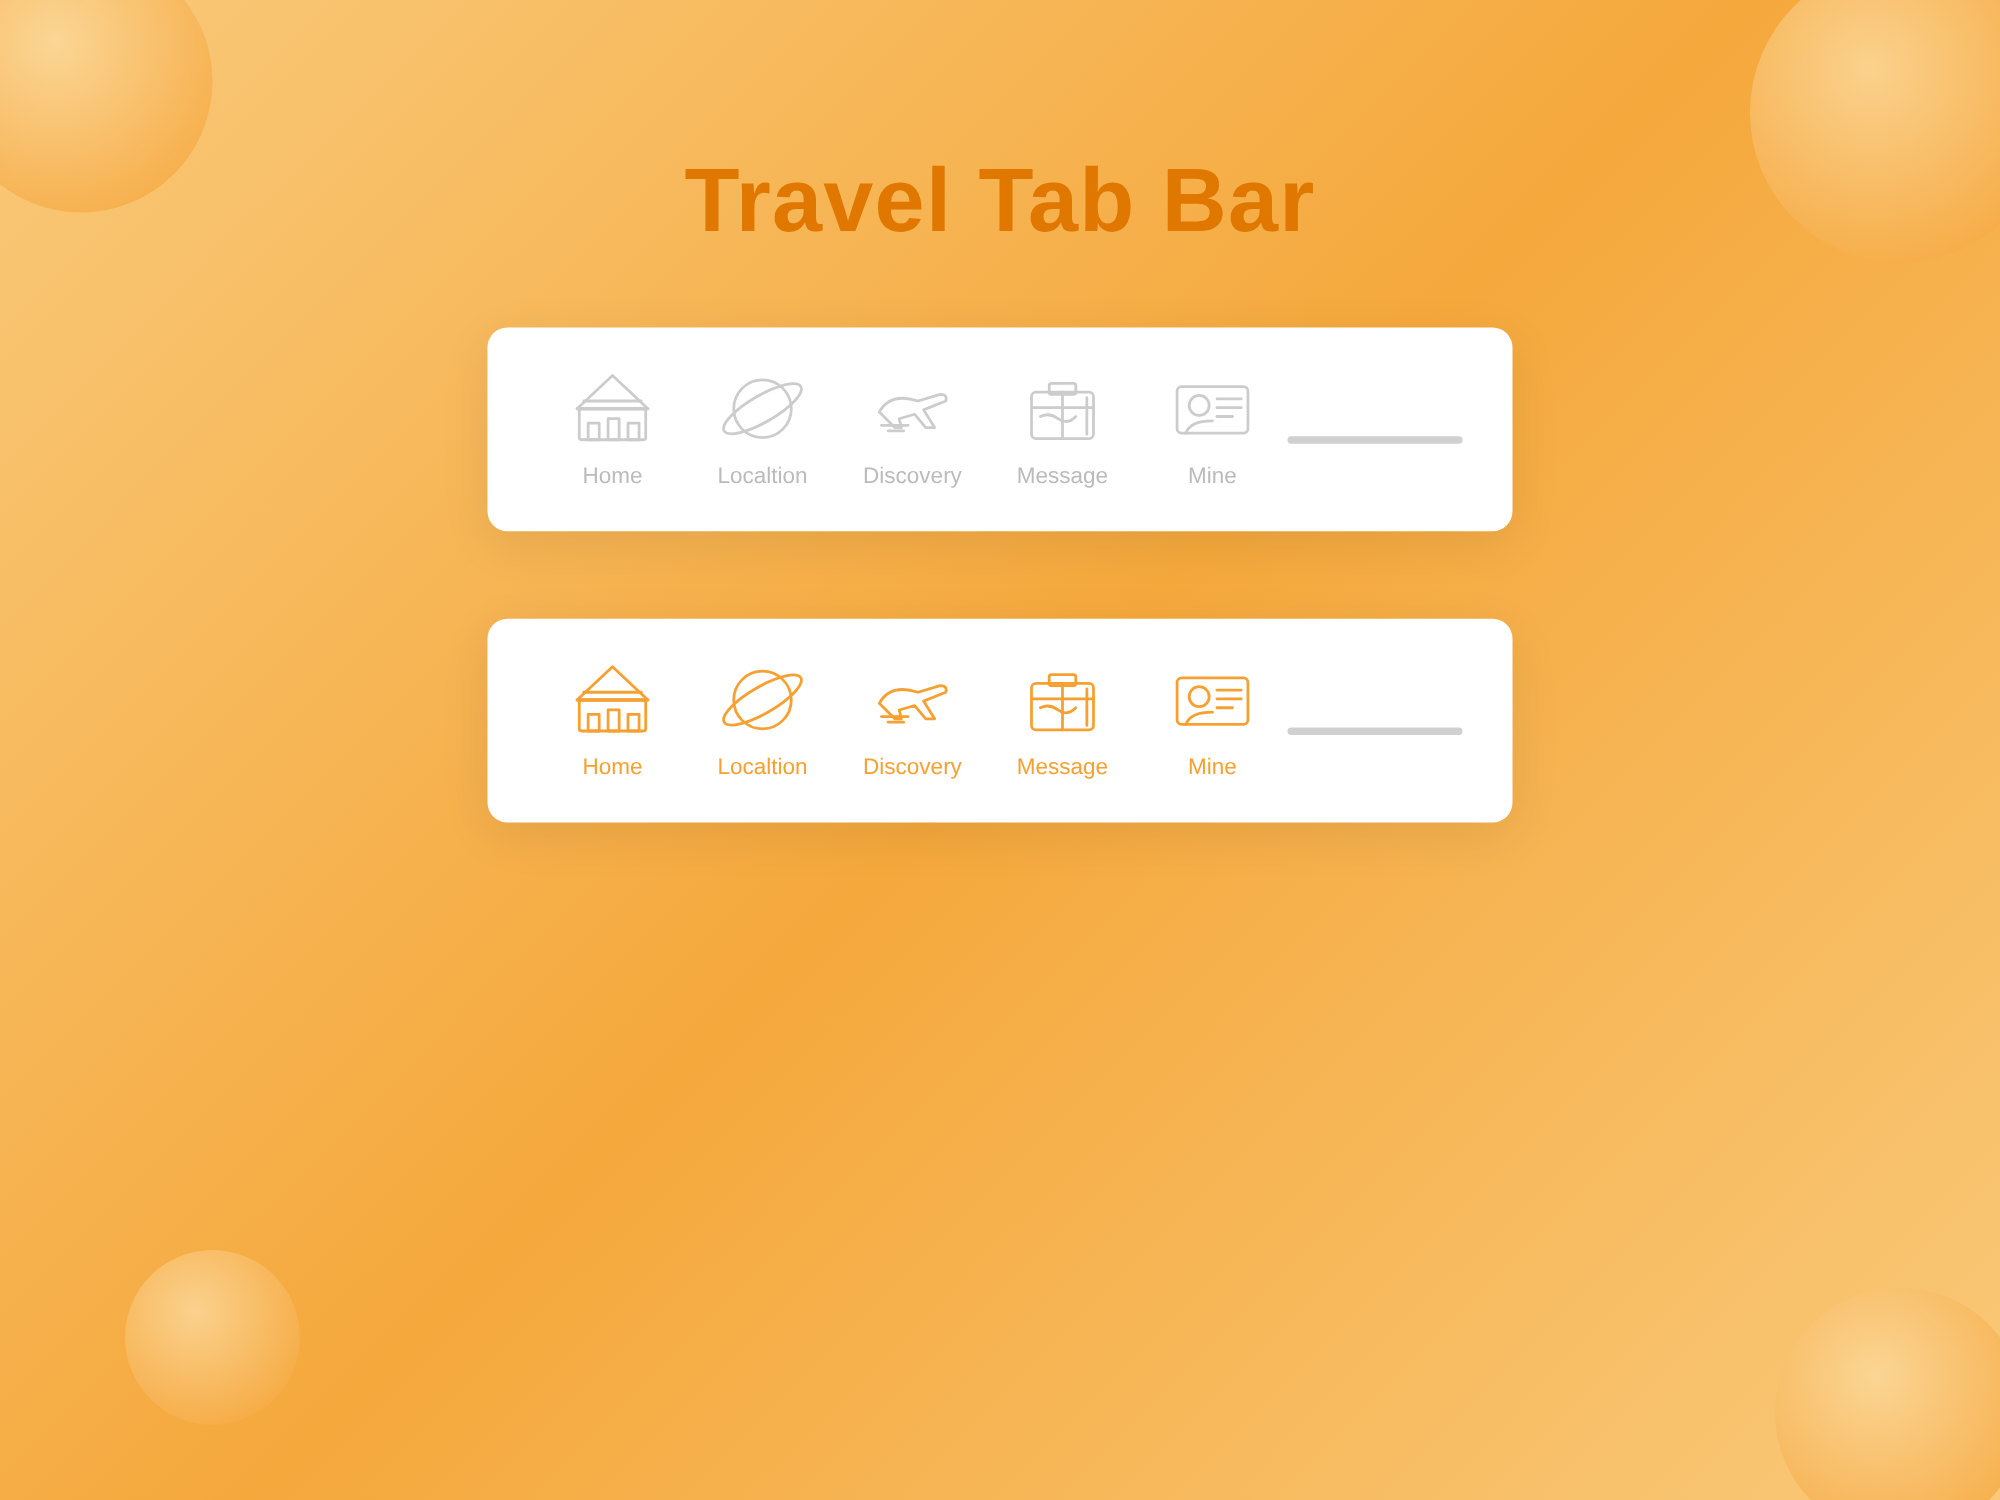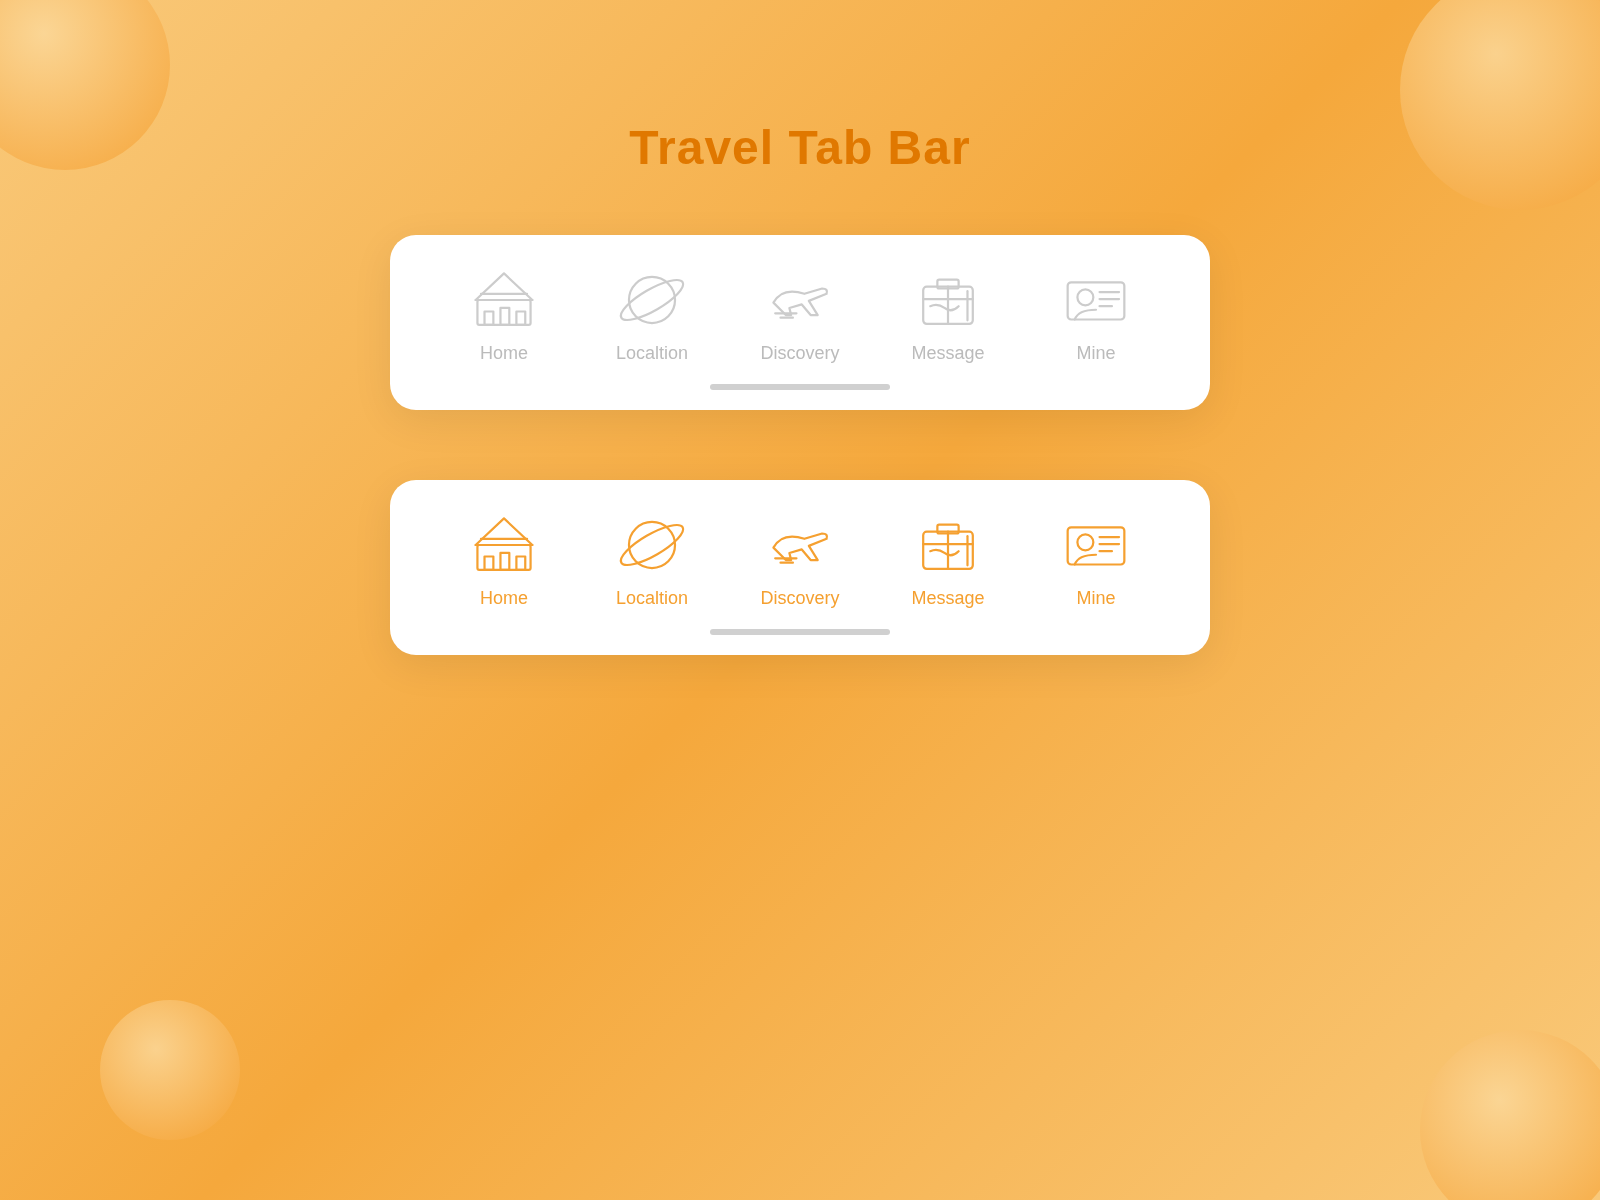--- a/index.html
+++ b/index.html
@@ -33,43 +33,43 @@
       bottom: 60px; left: 100px;
     }
     .deco-bottom-right {
       width: 200px; height: 200px;
       bottom: -30px; right: -20px;
     }
 
     .page-title {
       text-align: center;
       color: #e07800;
-      font-size: 48px;
+      font-size: 72px;
       font-weight: 900;
       padding-top: 120px;
       padding-bottom: 40px;
       letter-spacing: 1px;
     }
 
     .tab-bars-container {
       display: flex;
       flex-direction: column;
       align-items: center;
       gap: 70px;
       margin-top: 20px;
     }
 
     .tab-bar {
       background: #ffffff;
-      border-radius: 26px;
+      border-radius: 16px;
       width: 820px;
       padding: 30px 40px 20px 40px;
       box-shadow: 0 10px 40px rgba(0,0,0,0.08);
       display: flex;
-      flex-direction: column;
+      flex-direction: row;
       align-items: center;
     }
 
     .tab-bar-items {
       display: flex;
       justify-content: space-around;
       width: 100%;
       margin-bottom: 14px;
     }
 

